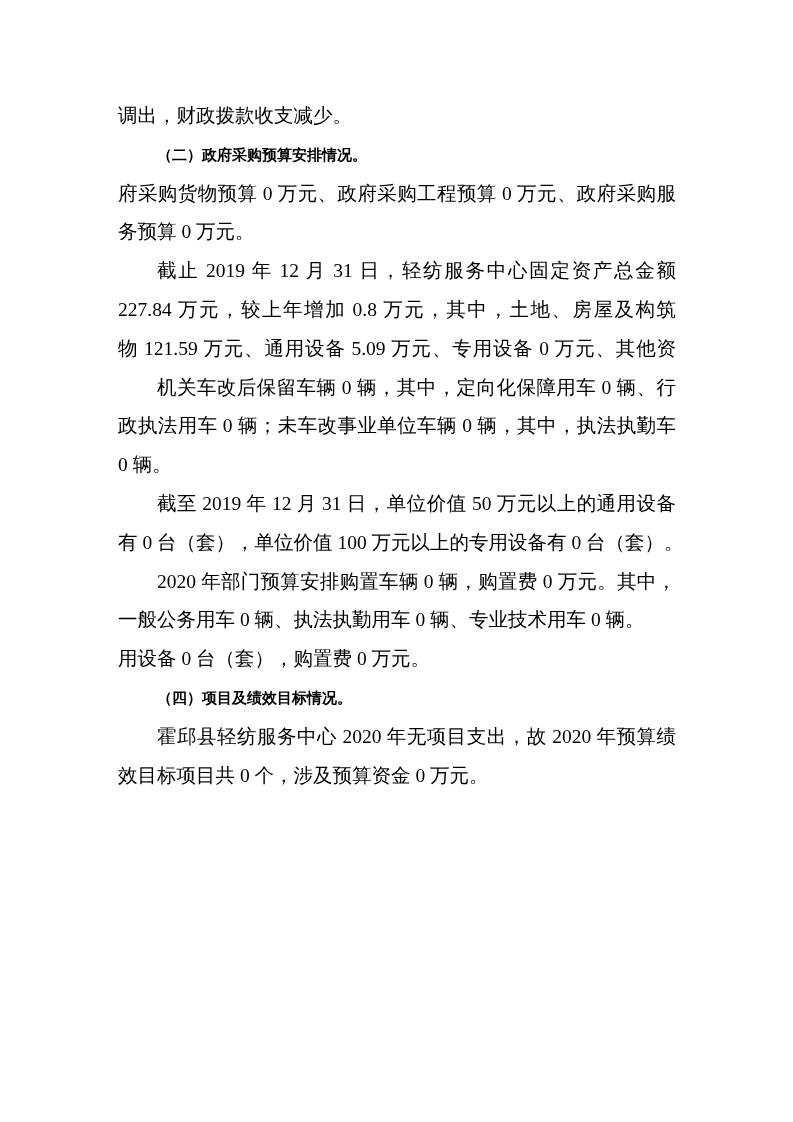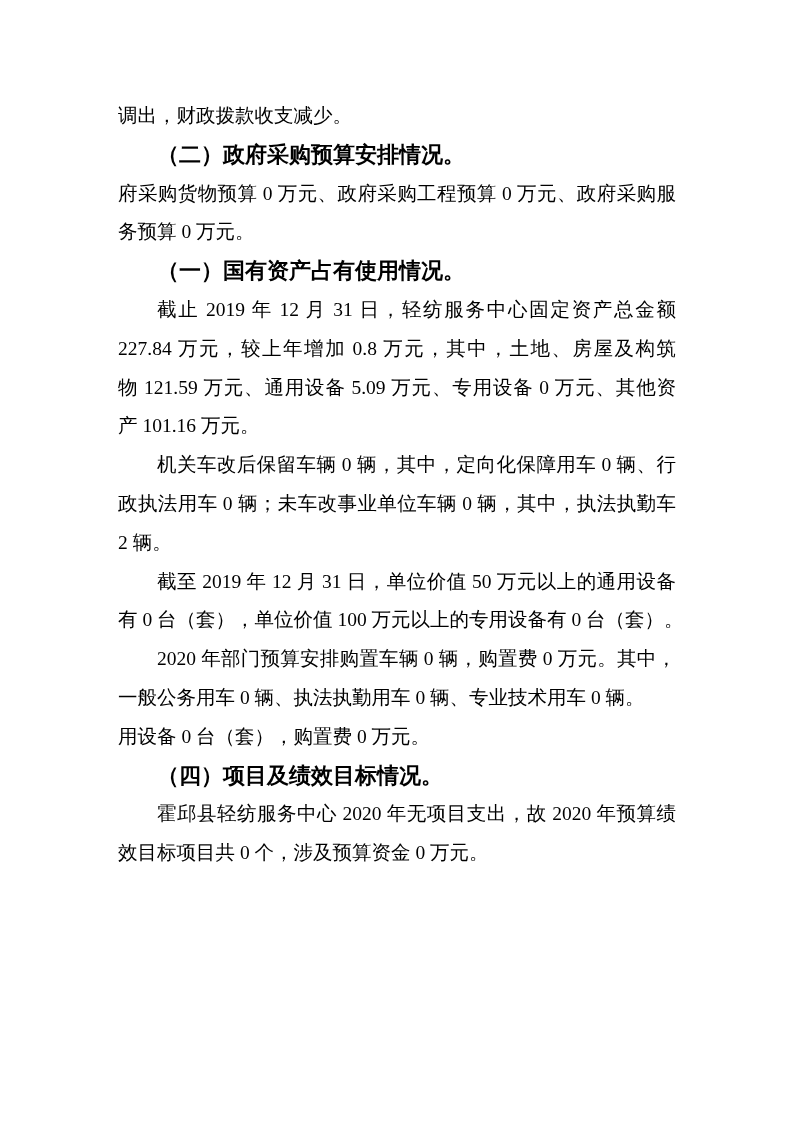--- a/index.html
+++ b/index.html
@@ -32,40 +32,38 @@
     white-space: normal;
     text-align: justify;
     text-align-last: justify;
   }
   .line.indent {
     text-indent: 39px;
   }
   .line.heading {
     font-family: "Liberation Sans", "DejaVu Sans", sans-serif;
     font-weight: 700;
-    font-size: 22px;
+    font-size: 15px;
   }
 </style>
 </head>
 <body>
 
 <div class="page">
   <div class="content">
       <div class="line">调出，财政拨款收支减少。</div>
       <div class="line heading indent">（二）政府采购预算安排情况。</div>
       <div class="line fill">府采购货物预算 0 万元、政府采购工程预算 0 万元、政府采购服</div>
       <div class="line">务预算 0 万元。</div>
-      <div class="line heading indent">（一）国有资产占有使用情况。</div>
       <div class="line indent fill">截止 2019 年 12 月 31 日，轻纺服务中心固定资产总金额</div>
       <div class="line fill">227.84 万元，较上年增加 0.8 万元，其中，土地、房屋及构筑</div>
       <div class="line fill">物 121.59 万元、通用设备 5.09 万元、专用设备 0 万元、其他资</div>
-      <div class="line">产 101.16 万元。</div>
       <div class="line indent fill">机关车改后保留车辆 0 辆，其中，定向化保障用车 0 辆、行</div>
       <div class="line fill">政执法用车 0 辆；未车改事业单位车辆 0 辆，其中，执法执勤车</div>
-      <div class="line">2 辆。</div>
+      <div class="line">0 辆。</div>
       <div class="line indent fill">截至 2019 年 12 月 31 日，单位价值 50 万元以上的通用设备</div>
       <div class="line">有 0 台（套），单位价值 100 万元以上的专用设备有 0 台（套）。</div>
       <div class="line indent fill">2020 年部门预算安排购置车辆 0 辆，购置费 0 万元。其中，</div>
       <div class="line">一般公务用车 0 辆、执法执勤用车 0 辆、专业技术用车 0 辆。</div>
       <div class="line">用设备 0 台（套），购置费 0 万元。</div>
       <div class="line heading indent">（四）项目及绩效目标情况。</div>
       <div class="line indent fill">霍邱县轻纺服务中心 2020 年无项目支出，故 2020 年预算绩</div>
       <div class="line">效目标项目共 0 个，涉及预算资金 0 万元。</div>
     </div>
 </div>

